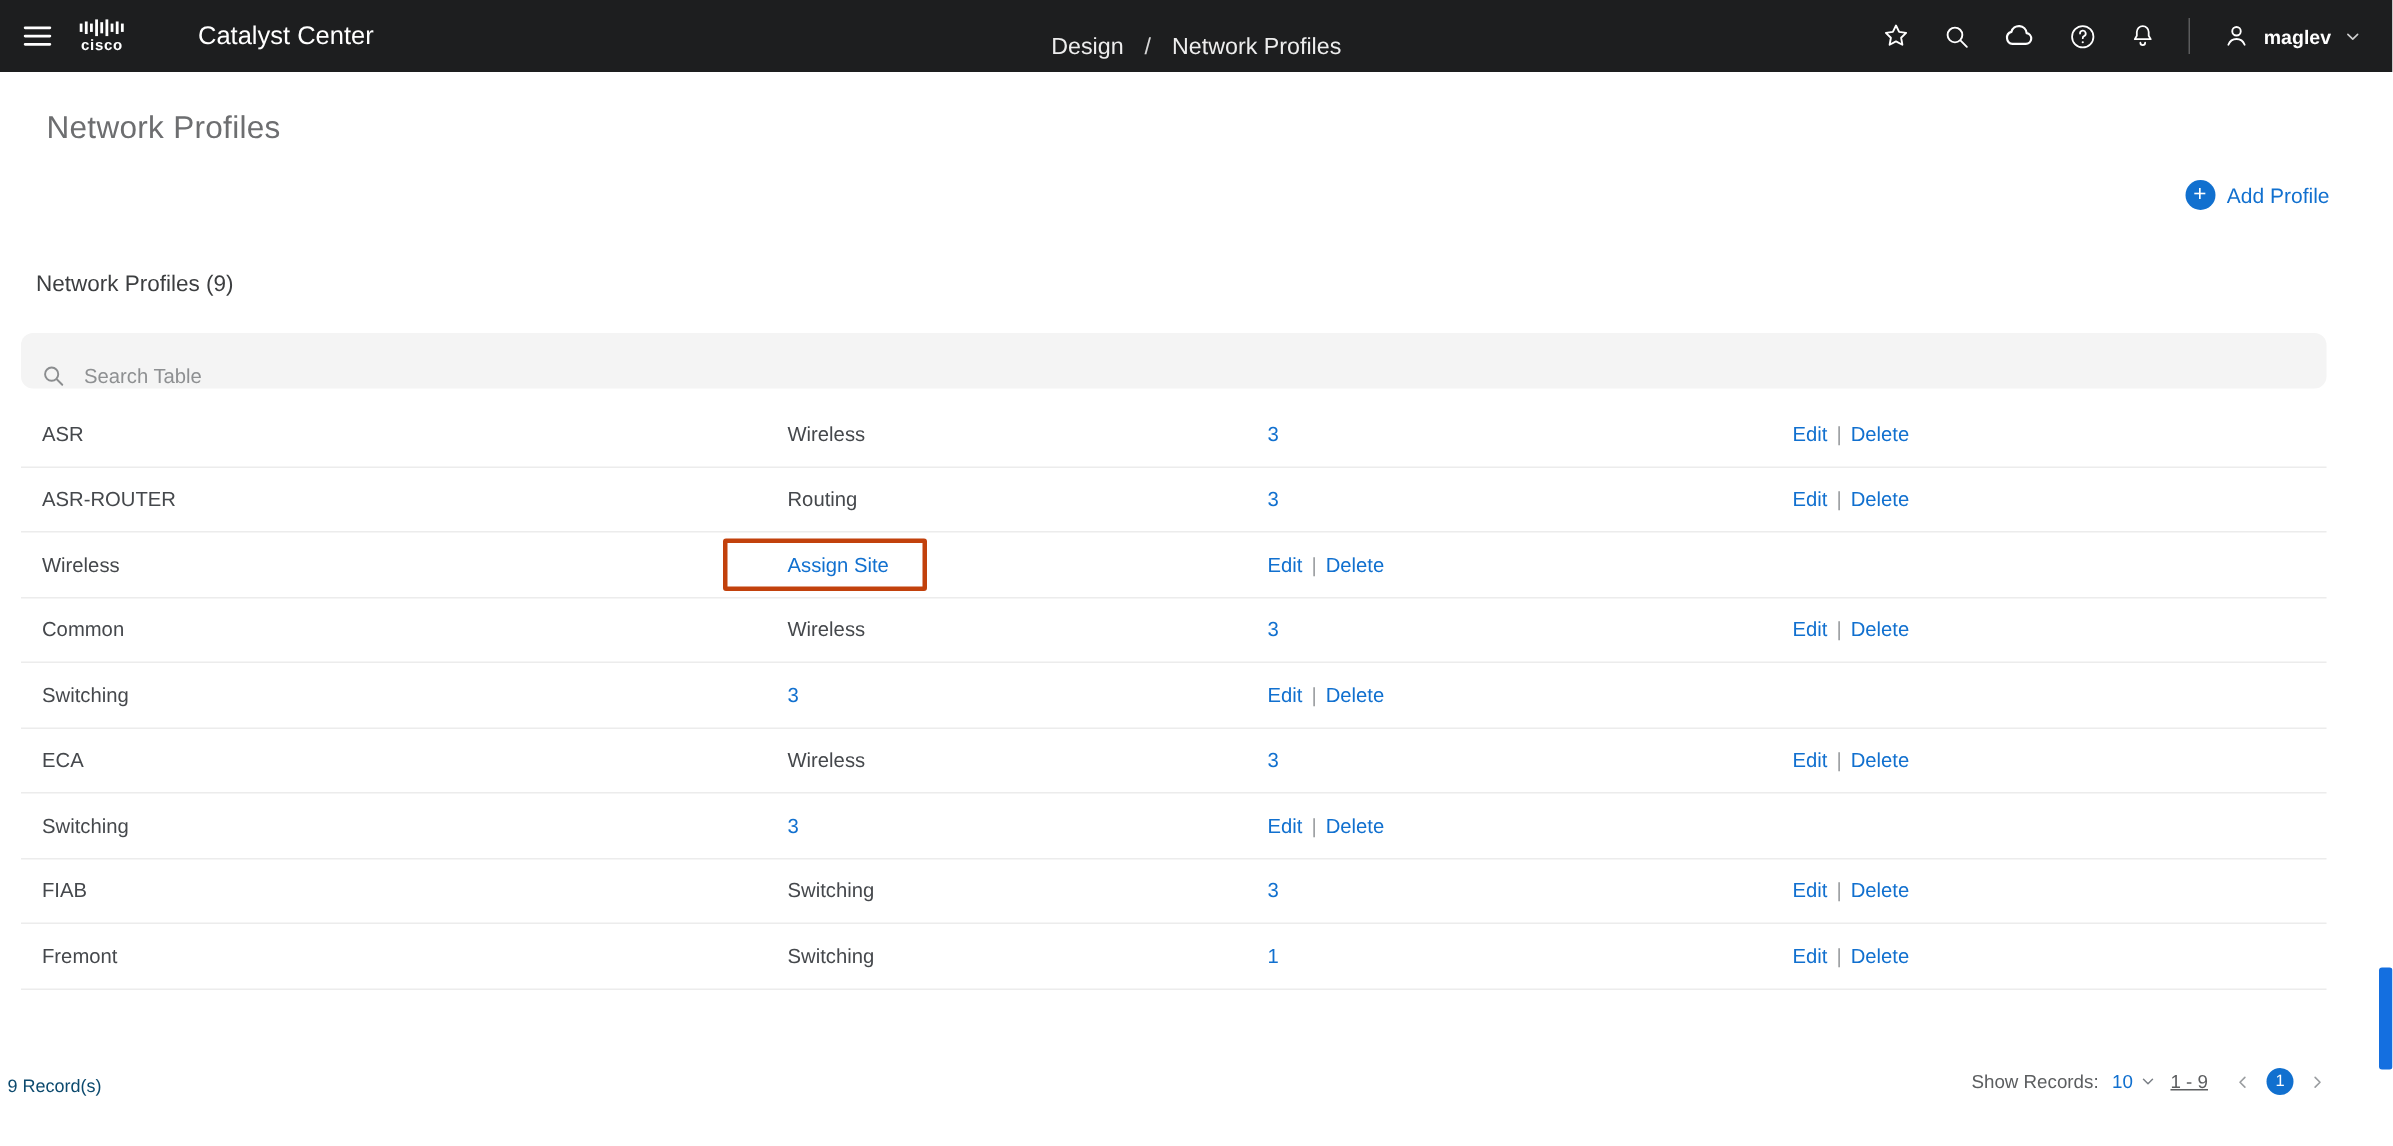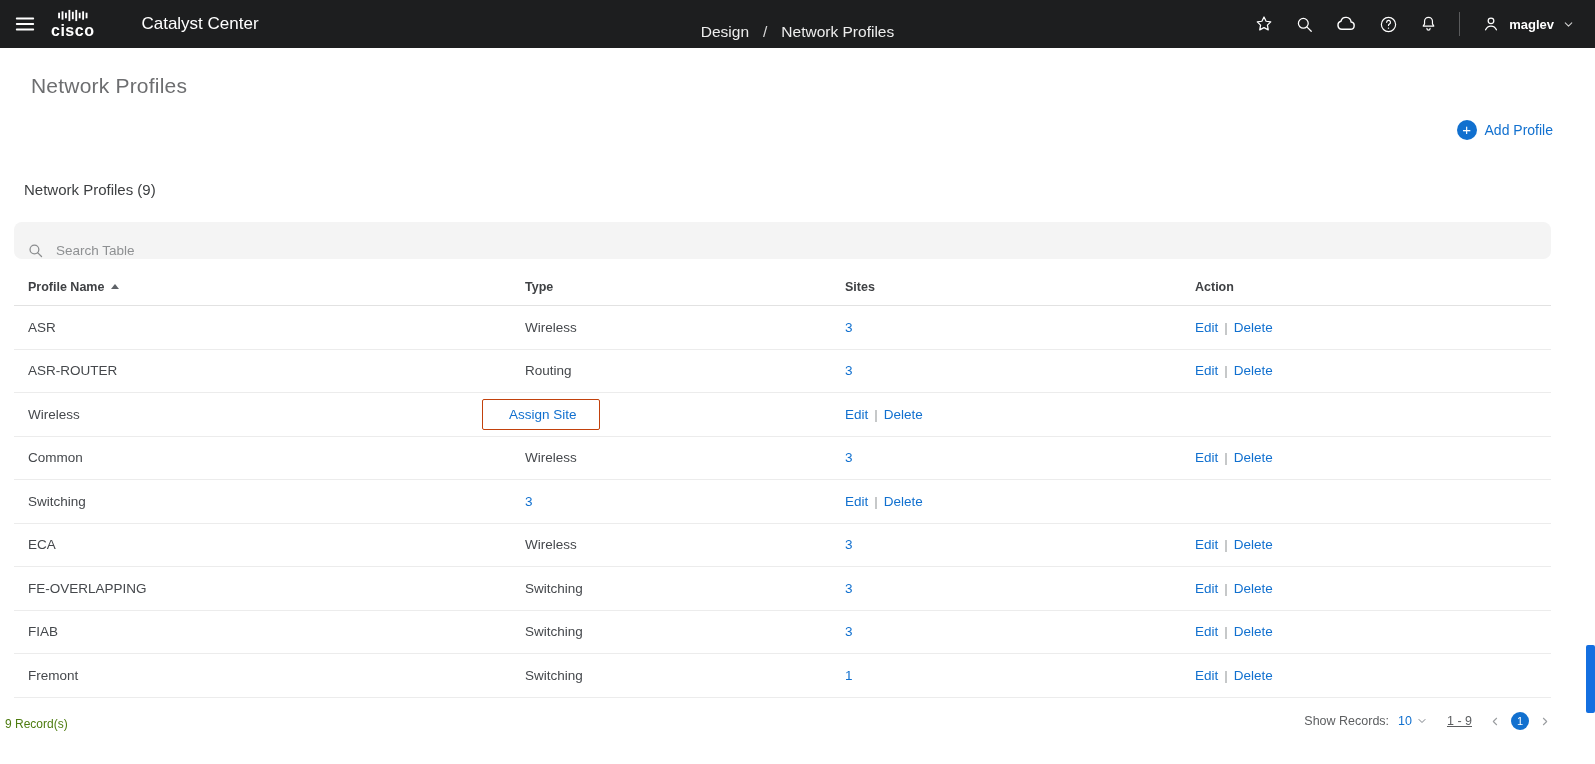--- a/index.html
+++ b/index.html
@@ -15,21 +15,21 @@
 
   
   .header {
     position: absolute; top: 0; left: 0; right: 0; height: 48px;
     background: #1d1e1f; color: #fff;
     display: flex; align-items: center;
   }
   .h-left { display: flex; align-items: center; gap: 15px; padding-left: 14px; }
   .icon-btn { display: flex; align-items: center; justify-content: center; cursor: pointer; }
   .cisco-logo { display: flex; flex-direction: column; align-items: center; line-height: 1; margin-right: 2px; }
-  .logo-text { font-size: 16px; font-weight: 700; letter-spacing: 0.5px; margin-top: 1px; }
+  .logo-text { font-size: 10px; font-weight: 700; letter-spacing: 0.5px; margin-top: 1px; }
   .app-title { font-size: 17px; font-weight: 400; color: #ffffff; margin-left: 30px; }
   .breadcrumb {
     position: absolute; left: 50%; transform: translateX(-50%);
     top: 0; height: 64px; display: flex; align-items: center; gap: 14px;
     font-size: 15.5px; color: #ededed;
   }
   .bc-item { cursor: pointer; }
   .bc-sep { color: #d8d8d8; }
   .h-right { margin-left: auto; display: flex; align-items: center; gap: 21px; padding-right: 20px; }
   .h-divider { width: 1px; height: 24px; background: #5a5b5c; }
@@ -86,36 +86,36 @@
     border-left: 4px solid transparent; border-right: 4px solid transparent;
     border-bottom: 5px solid #5f6368;
   }
   .trow {
     height: 43.5px; border-bottom: 1px solid #ececec;
     font-size: 13.5px; color: #45484c;
   }
   .link { color: #1170cf; text-decoration: none; cursor: pointer; }
   .pipe { color: #9b9ea1; margin: 0 6px; }
   .redbox {
-    display: inline-block; border: 1px solid #c2410c; border-radius: 2px;
-    padding: 7px 22px 7px 26px; margin-left: -43px;
+    display: inline-block; border: 3px solid #c2410c; border-radius: 2px;
+    padding: 7px 22px 7px 40px; margin-left: -43px;
   }
 
   
   .records {
     position: absolute; left: 5px; top: 717px;
-    font-size: 12px; color: #4d7c0f;
+    font-size: 12px; color: #0c4a6e;
   }
   .pager {
     position: absolute; top: 712px; right: 44px;
     display: flex; align-items: center; gap: 9px;
     font-size: 12.5px; color: #5c5e60;
   }
   .show-records-value { color: #1170cf; cursor: pointer; display: flex; align-items: center; gap: 4px; }
-  .range-text { margin-left: 10px; margin-right: 8px; text-decoration: underline; }
+  .range-text { margin-right: 8px; text-decoration: underline; }
   .page-circle {
     width: 18px; height: 18px; border-radius: 50%;
     background: #1170cf; color: #fff; font-size: 11px;
     display: flex; align-items: center; justify-content: center; cursor: pointer;
   }
   .pg-chev { cursor: pointer; display: flex; align-items: center; }
 
   .scroll-thumb {
     position: absolute; right: 0; top: 645px;
     width: 9px; height: 68px; background: #146fe0; border-radius: 2px;
@@ -211,35 +211,20 @@
 
 <div class="search-bar">
   <svg width="17" height="17" viewBox="0 0 24 24" fill="none" stroke="#8b8d8f" stroke-width="1.8" stroke-linecap="round">
       <circle cx="10.5" cy="10.5" r="6.2"></circle>
       <path d="M15.3 15.3L20.5 20.5"></path>
     </svg>
   <input type="text" placeholder="Search Table" style="">
 </div>
 
 <div class="table">
-  <div class="thead">
-    <div class="th">
-      <span>Profile Name</span>
-      <span class="sort-caret"></span>
-    </div>
-    <div class="th">
-        <span>Type</span>
-      </div>
-    <div class="th">
-        <span>Sites</span>
-      </div>
-    <div class="th">
-        <span>Action</span>
-      </div>
-  </div>
   <div id="tbody">
       <div class="trow">
         <div class="cell">ASR</div>
         <div class="cell">Wireless</div>
         <div class="cell"><a class="link" href="#">3</a></div>
         <div class="cell"><a class="link" href="#">Edit</a><span class="pipe">|</span><a class="link" href="#">Delete</a></div>
       </div>
       <div class="trow">
         <div class="cell">ASR-ROUTER</div>
         <div class="cell">Routing</div>
@@ -262,21 +247,20 @@
         <div class="cell"><a class="link" href="#">3</a></div>
         <div class="cell"><a class="link" href="#">Edit</a><span class="pipe">|</span><a class="link" href="#">Delete</a></div>
       </div>
       <div class="trow">
         <div class="cell">ECA</div>
         <div class="cell">Wireless</div>
         <div class="cell"><a class="link" href="#">3</a></div>
         <div class="cell"><a class="link" href="#">Edit</a><span class="pipe">|</span><a class="link" href="#">Delete</a></div>
       </div>
       <div class="trow">
-        <div class="cell">FE-OVERLAPPING</div>
         <div class="cell">Switching</div>
         <div class="cell"><a class="link" href="#">3</a></div>
         <div class="cell"><a class="link" href="#">Edit</a><span class="pipe">|</span><a class="link" href="#">Delete</a></div>
       </div>
       <div class="trow">
         <div class="cell">FIAB</div>
         <div class="cell">Switching</div>
         <div class="cell"><a class="link" href="#">3</a></div>
         <div class="cell"><a class="link" href="#">Edit</a><span class="pipe">|</span><a class="link" href="#">Delete</a></div>
       </div>

